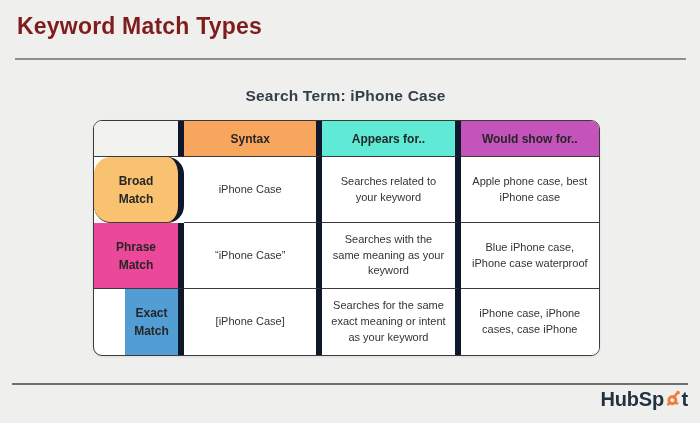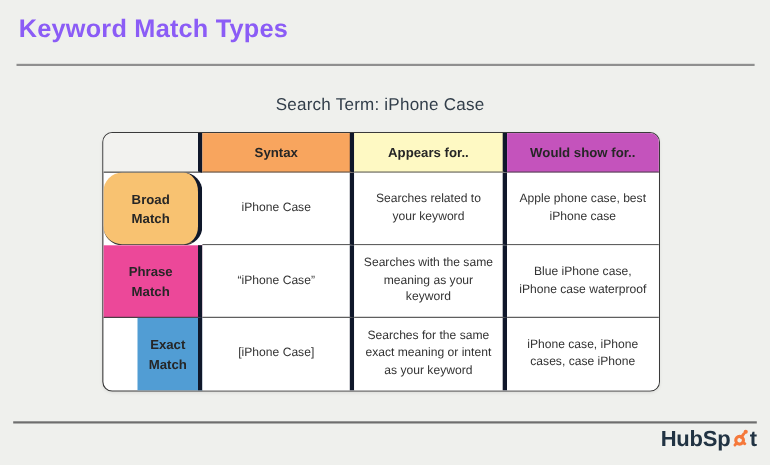--- a/index.html
+++ b/index.html
@@ -12,37 +12,37 @@
     -webkit-font-smoothing: antialiased;
   }
   .canvas { position: absolute; inset: 0; }
 
   .page-title {
     position: absolute;
     left: 17px; top: 13px;
     margin: 0;
     font-size: 23px;
     font-weight: 700;
-    color: #8b5cf6;
+    color: #7f1d1d;
     letter-spacing: 0.2px;
   }
   .divider {
     position: absolute;
     height: 2px;
     background: #8f8f8f;
   }
   .divider.top { left: 15px; top: 58px; width: 671px; }
   .divider.bottom { left: 12px; top: 383px; width: 676px; height: 1.5px; background: #6e6e6e; }
 
   .subtitle {
     position: absolute;
     left: 93px; top: 87px; width: 505px;
     text-align: center;
     font-size: 15.5px;
-    font-weight: 400;
+    font-weight: 700;
     color: #323e4a;
     letter-spacing: 0.2px;
   }
 
   .match-table {
     position: absolute;
     left: 93px; top: 120px;
     width: 505px; height: 234px;
     display: grid;
     grid-template-columns: 90px 138.3px 138.3px 1fr;
@@ -51,21 +51,21 @@
     border-radius: 9px;
     overflow: hidden;
     background: #ffffff;
     box-shadow: 0 1px 3px rgba(0,0,0,0.08);
   }
   .cell {
     display: flex;
     align-items: center;
     justify-content: center;
     text-align: center;
-    border-right: 4px solid #0f172a;
+    border-right: 6px solid #0f172a;
     border-bottom: 1px solid #3a3a3a;
     padding: 2px 8px;
     box-sizing: border-box;
   }
   .cell.last-col { border-right: none; }
   .cell.last-row { border-bottom: none; }
   .cell.header {
     font-size: 12px;
     font-weight: 700;
     color: #262626;
@@ -108,21 +108,21 @@
 
   <h1 class="page-title">Keyword Match Types</h1>
   <div class="divider top"></div>
 
   <div class="subtitle">Search Term: iPhone Case</div>
 
   <div class="match-table">
 
     <div class="cell header corner" style="background: rgb(242, 242, 239);"></div>
     <div class="cell header" style="background: rgb(248, 165, 94);">Syntax</div>
-    <div class="cell header" style="background: #fef9c3;">Appears for..</div>
+    <div class="cell header" style="background: #5eead4;">Appears for..</div>
     <div class="cell header last-col" style="background: rgb(196, 83, 188);">Would show for..</div>
 
     <div class="cell row-label" style="background: rgb(248, 194, 113); border-radius: 17px;">
         <span>Broad Match</span>
       </div>
     <div class="cell body">iPhone Case</div>
     <div class="cell body">Searches related to your keyword</div>
     <div class="cell body last-col">Apple phone case, best iPhone case</div>
 
     <div class="cell row-label" style="background: #ec4899;">

